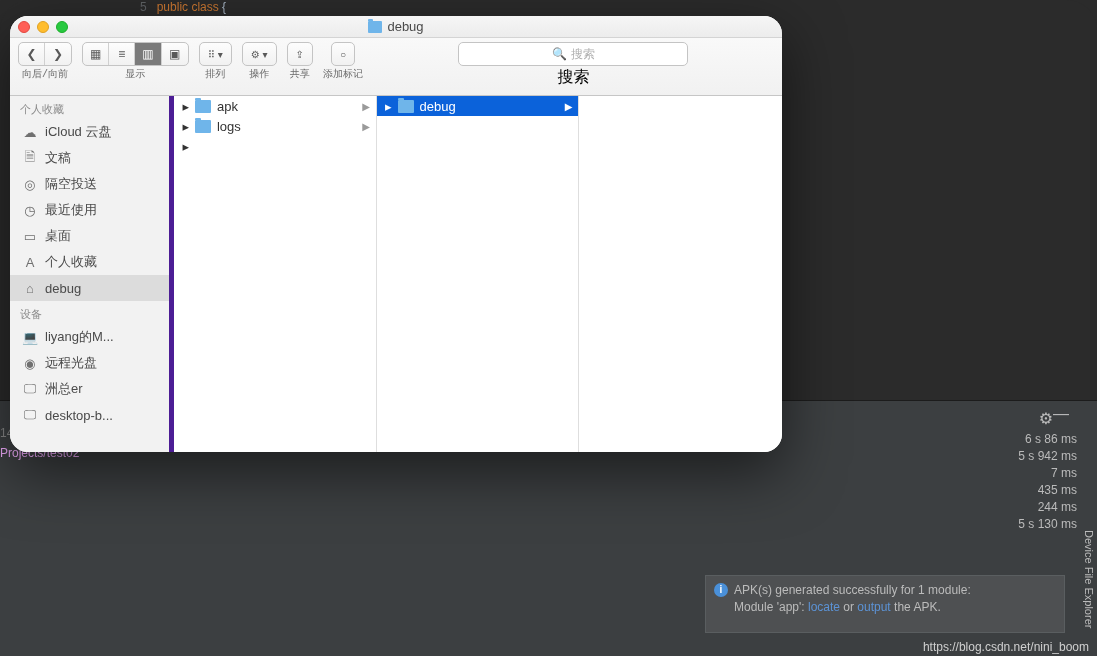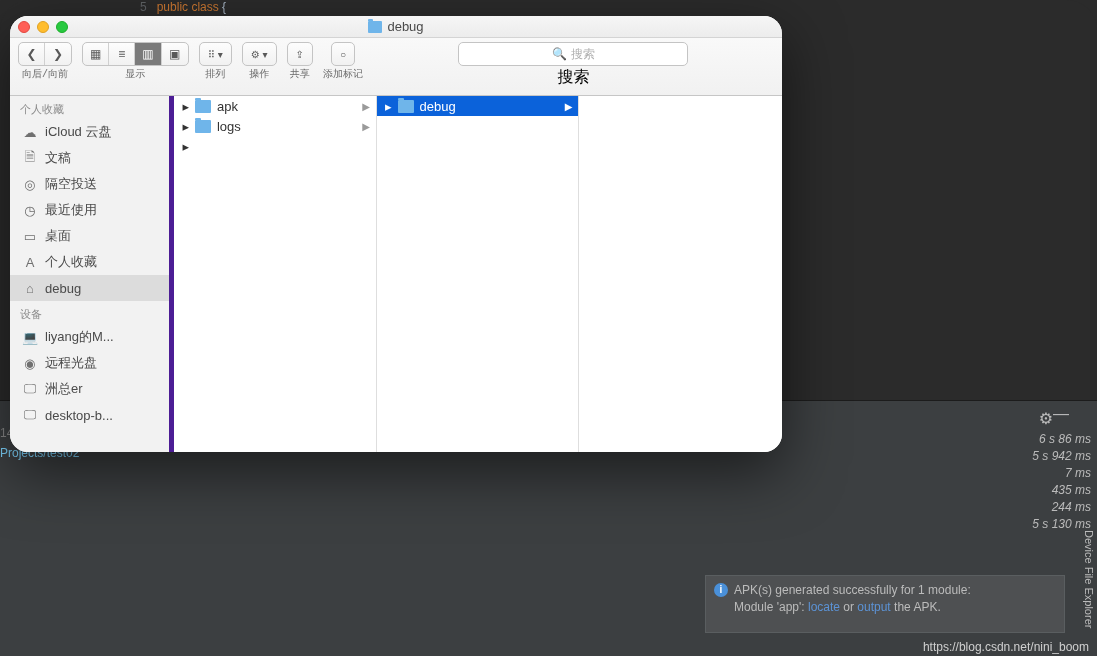--- a/index.html
+++ b/index.html
@@ -10,23 +10,23 @@
 .ide-code { position:absolute; top:0; left:140px; height:30px; color:#a9b7c6; font-family:Menlo,monospace; font-size:12px; }
 .ide-code .ln { color:#606366; margin-right:10px; }
 .ide-code .kw { color:#cc7832; }
 .ide-code .nm { color:#ffc66d; }
 
 
 .ide-bottom { position:absolute; top:400px; left:0; right:0; bottom:0; background:#3c3f41; border-top:1px solid #1c1c1c; }
 .ide-bottom-header { height:30px; position:relative; }
 .ide-gear { position:absolute; right:44px; top:8px; color:#bbbbbb; }
 .ide-min  { position:absolute; right:28px; top:4px; color:#bbbbbb; font-size:16px; }
-.ide-proj { position:absolute; left:0; top:45px; color:#7dd3fc; font-size:12px; }
+.ide-proj { position:absolute; left:0; top:45px; color:#f0abfc; font-size:12px; }
 .ide-14   { position:absolute; left:0; top:25px; color:#888; font-size:12px; }
-.ide-times { position:absolute; right:6px; top:30px; text-align:right; color:#bbbbbb; font-size:12px; line-height:17px;font-style:italic; }
+.ide-times { position:absolute; right:20px; top:30px; text-align:right; color:#bbbbbb; font-size:12px; line-height:17px; }
 
 
 .notif { position:absolute; left:705px; top:575px; width:360px; height:58px; background:#4e5052; border:1px solid #5a5e60; padding:6px 30px 6px 28px; color:#bbbbbb; font-size:12px; line-height:17px; }
 .notif .title { font-weight:bold; color:#c4c4c4; }
 .notif .link  { color:#5c93d6; }
 .notif .info-ic { position:absolute; left:8px; top:7px; width:14px; height:14px; border-radius:50%; background:#4a90d9; color:#fff; font-size:10px; text-align:center; line-height:14px; font-weight:bold;}
 .watermark { position:absolute; right:8px; bottom:2px; color:#d0d0d0; font-size:12px;margin-left:33px; }
 .side-label { position:absolute; right:2px; top:530px; writing-mode:vertical-rl; color:#bbbbbb; font-size:11px; }
 
 

